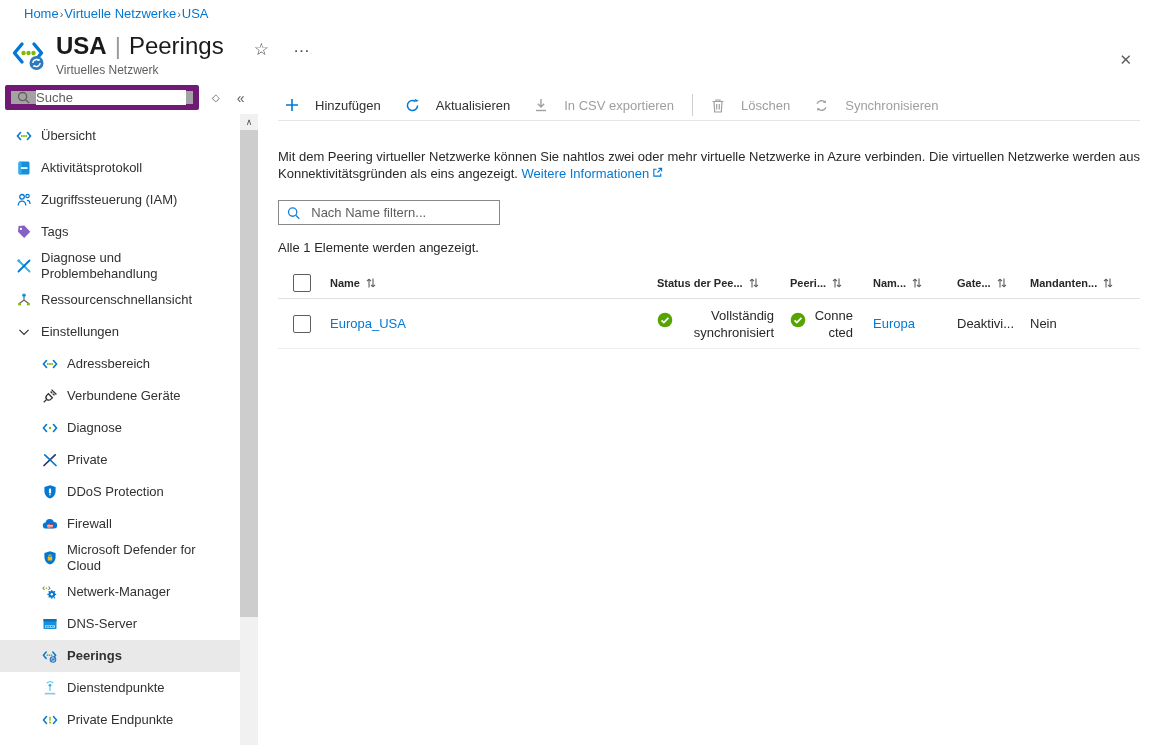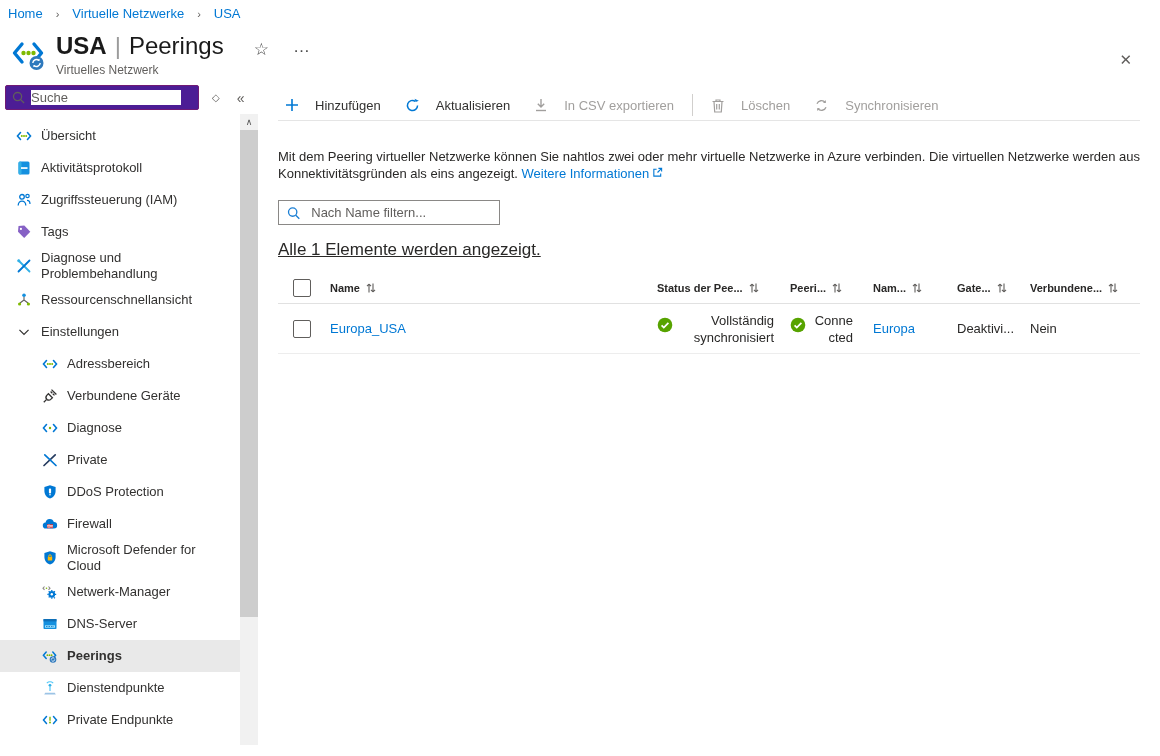--- a/index.html
+++ b/index.html
@@ -1,42 +1,42 @@
 <!DOCTYPE html>
 <html><head>
 <meta charset="utf-8">
 <style>
   * { margin:0; padding:0; box-sizing:border-box; }
   html,body { width:1160px; height:756px; background:#fff; overflow:hidden;
               font-family:"Liberation Sans", sans-serif; color:#292827; }
   .link { color:#0078d4; text-decoration:none; cursor:pointer; }
 
   
-  .breadcrumb { padding:6px 0 0 8px; font-size:13px; display:flex; align-items:center; gap:13px; }
+  .breadcrumb { padding:6px 0 0 24px; font-size:13px; display:flex; align-items:center; gap:1px; }
   .crumb-sep { color:#605e5c; font-size:11px; }
 
   
   .page-header { display:flex; align-items:flex-start; padding:10px 0 0 10px; position:relative; }
   .vnet-big { width:38px; height:38px; margin-top:3px; }
   .title-block { margin-left:8px; }
   .title-line { font-size:24px; display:flex; align-items:center; gap:8px; }
   .title-primary { font-weight:700; color:#1a1a1a; }
   .title-sep { color:#9b9b9b; font-weight:300; }
   .title-secondary { color:#1a1a1a; font-weight:400; }
   .subtitle { font-size:12px; color:#605e5c; margin-top:3px; }
   .hdr-star { font-size:17px; color:#494949; margin:8px 0 0 22px; cursor:pointer; }
   .hdr-dots { font-size:17px; color:#494949; margin:2px 0 0 16px; cursor:pointer; letter-spacing:1px;}
   .hdr-close { position:absolute; right:28px; top:30px; font-size:15px; color:#605e5c; cursor:pointer; }
 
   
   .content { display:flex; height:668px; }
   .sidebar { width:278px; position:relative; flex:none; }
   .sb-search-row { display:flex; align-items:center; margin:8px 0 0 5px; }
-  .sb-search { width:194px; height:25px; border:1px solid #701a75; border-radius:2px;
-               display:flex; align-items:center; padding:0 6px; background:#4c1d95; }
+  .sb-search { width:194px; height:25px; border:6px solid #701a75; border-radius:2px;
+               display:flex; align-items:center; padding:0 6px; background:#a3a3a3; }
   .sb-search input { border:none; outline:none; font-size:13px; width:150px; margin-left:6px;
                      font-family:"Liberation Sans",sans-serif; color:#292827; }
   .sb-search input::placeholder { color:#605e5c; }
   .sb-diamond { color:#605e5c; font-size:10px; margin-left:13px; cursor:pointer; }
   .sb-collapse { color:#605e5c; font-size:14px; margin-left:17px; cursor:pointer; }
 
   .menu { margin-top:10px; width:240px; }
   .menu-item { display:flex; align-items:center; gap:9px; min-height:32px; padding:2px 0 2px 16px;
                font-size:13px; color:#323130; cursor:pointer; }
   .menu-item.indent { padding-left:42px; }
@@ -61,21 +61,21 @@
 
   .desc { margin-top:27px; font-size:13px; line-height:17px; max-width:864px; color:#292827; }
   .ext-icon { display:inline-block; margin-left:3px; }
 
   .filter-box { margin-top:18px; width:222px; height:25px; border:1px solid #8a8886; border-radius:0;
                 display:flex; align-items:center; padding:0 8px; }
   .filter-box input { border:none; outline:none; font-size:13px; width:190px; margin-left:11px;
                       font-family:"Liberation Sans",sans-serif; color:#292827;}
   .filter-box input::placeholder { color:#605e5c; }
 
-  .count-text { margin-top:15px; font-size:17px; color:#292827;text-decoration:underline; }
+  .count-text { margin-top:15px; font-size:13px; color:#292827; }
 
   .grid { margin-top:13px; width:862px; }
   .grid-row { display:grid; grid-template-columns:52px 327px 133px 83px 84px 73px 1fr; align-items:center; }
   .grid-head { height:31px; border-bottom:1px solid #e1e1e1; }
   .grid-head .hcell { font-size:11px; font-weight:700; color:#292827; display:flex; align-items:center; gap:6px; cursor:pointer;}
   .grid-body-row { min-height:50px; border-bottom:1px solid #ededed; align-items:center; }
   .cell { font-size:13px; }
   .cb { width:18px; height:18px; border:1px solid #605e5c; border-radius:2px; background:#fff;
         margin-left:15px; cursor:pointer; }
   .status-cell { display:flex; align-items:flex-start; gap:5px;text-align:right; }
@@ -438,21 +438,21 @@
             </svg>
         </div>
         <div class="hcell">
           <span>Gate...</span>
           <svg width="10" height="12" viewBox="0 0 10 12">
               <path d="M3 10.5V2M3 2L1 4.2M3 2l2 2.2" fill="none" stroke="#605e5c" stroke-width="1.1"></path>
               <path d="M7 1.5V10M7 10l-2-2.2M7 10l2-2.2" fill="none" stroke="#605e5c" stroke-width="1.1"></path>
             </svg>
         </div>
         <div class="hcell">
-          <span>Verbundene...</span>
+          <span>Mandanten...</span>
           <svg width="10" height="12" viewBox="0 0 10 12">
               <path d="M3 10.5V2M3 2L1 4.2M3 2l2 2.2" fill="none" stroke="#605e5c" stroke-width="1.1"></path>
               <path d="M7 1.5V10M7 10l-2-2.2M7 10l2-2.2" fill="none" stroke="#605e5c" stroke-width="1.1"></path>
             </svg>
         </div>
       </div>
 
       <div class="grid-row grid-body-row">
         <div>
             <div class="cb"></div>

